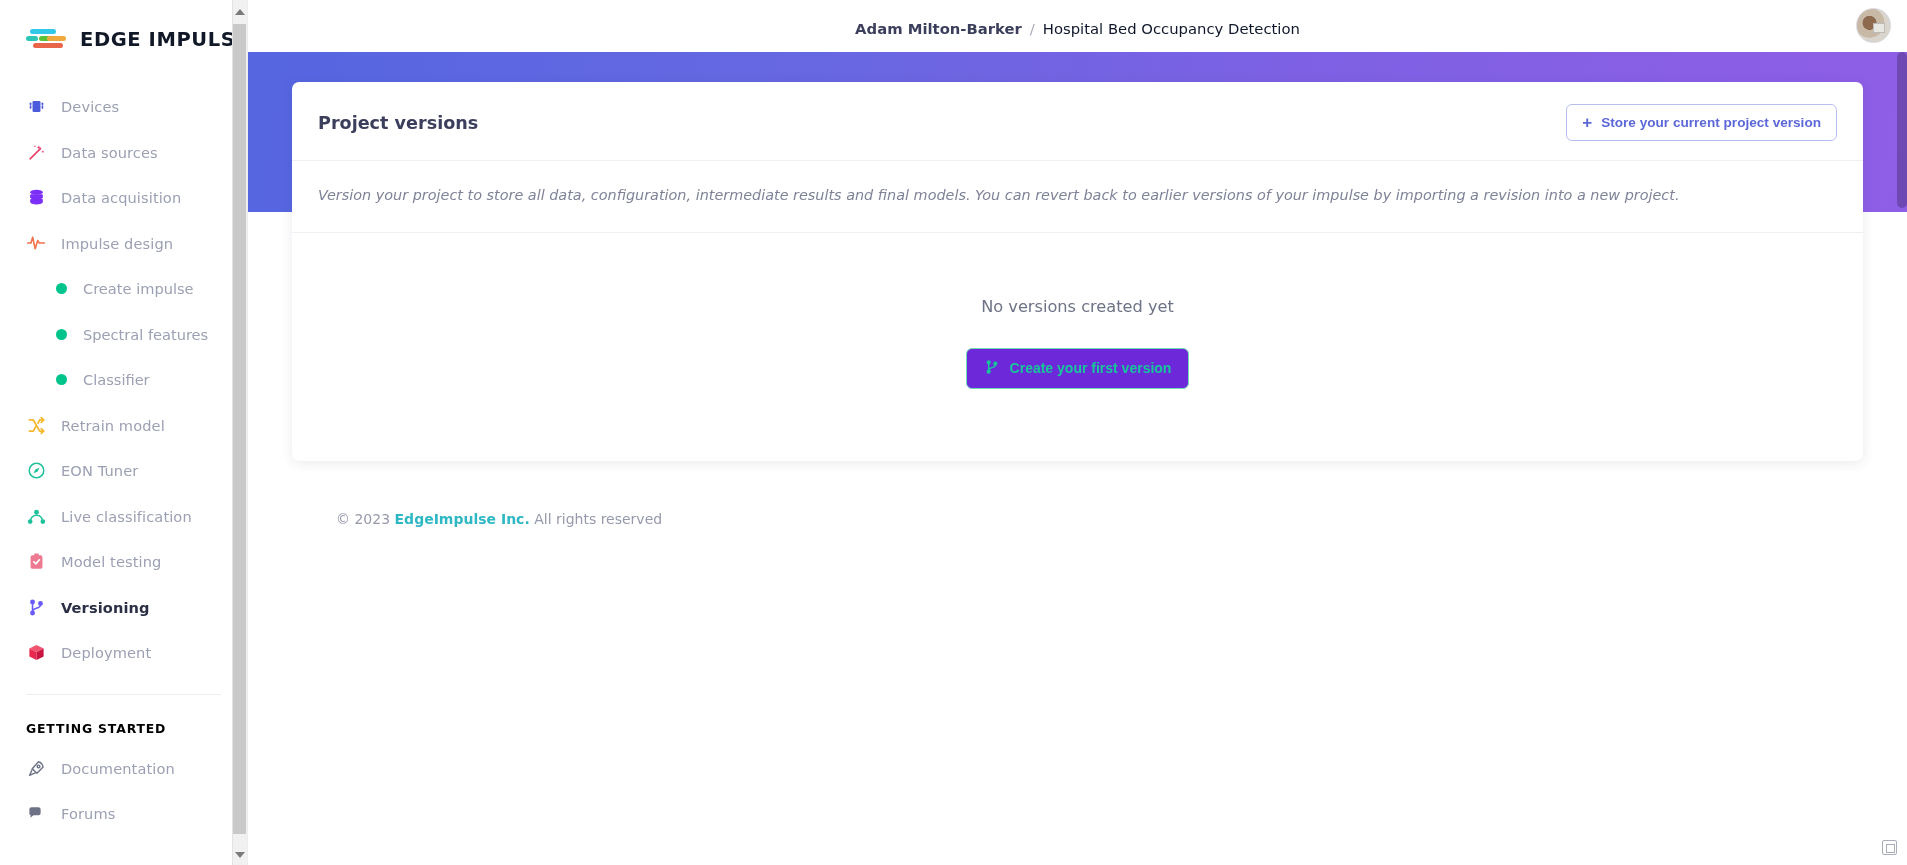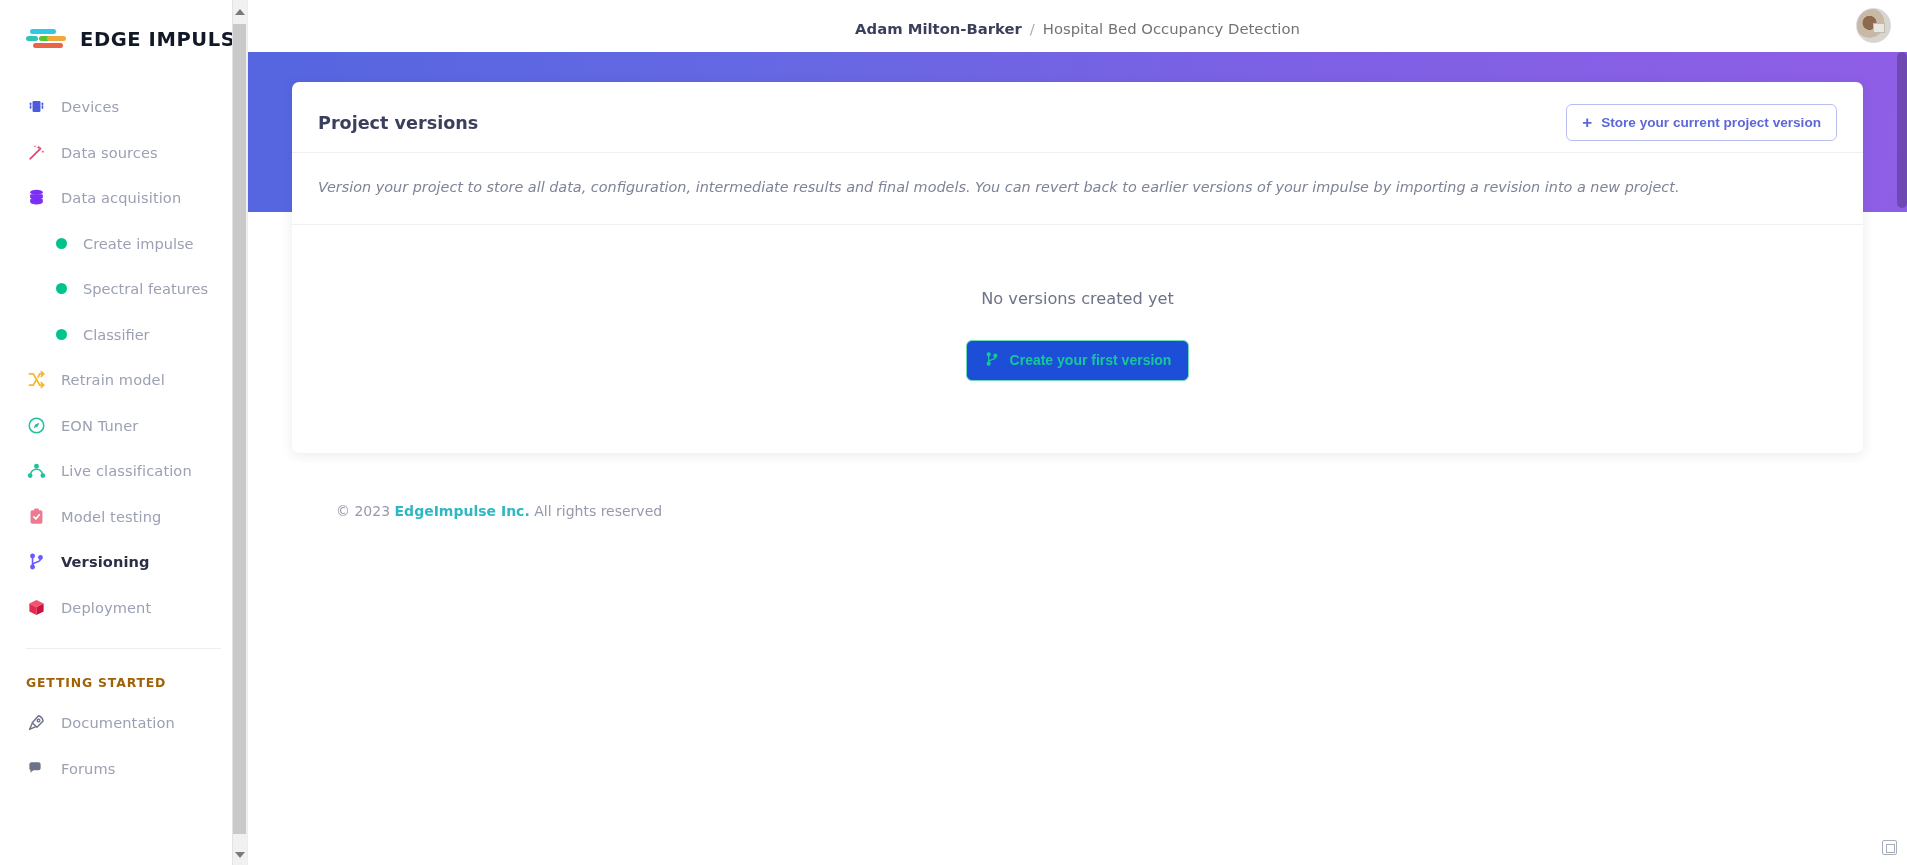--- a/index.html
+++ b/index.html
@@ -54,21 +54,21 @@
   }
   .nav-item.active .lbl { color: #2b2f45; font-weight: bold; }
 
   .nav-sub { display: flex; align-items: center; height: 45.5px; padding-left: 56px; gap: 16px; cursor: pointer;}
   .nav-sub .dot { width: 11px; height: 11px; border-radius: 50%; background: #00c48c; flex: 0 0 11px; }
   .nav-sub .lbl { font-size: 14.6px; color: #9ca0b3; white-space: nowrap; }
 
   .nav-divider { height: 1px; background: #ededf2; margin: 18px 26px 0 26px; }
   .nav-section {
     font-size: 12.4px; font-weight: bold; letter-spacing: .85px;
-    color: #a16207; padding: 26px 0 10px 26px;
+    color: #000000; padding: 26px 0 10px 26px;
   }
 
   
   .sb-track {
     position: absolute; right: 0; top: 0; width: 15px; height: 865px;
     background: #f1f1f1; border-left: 1px solid #e3e3e3;
   }
   .sb-thumb {
     position: absolute; right: 1px; top: 24px; width: 13px; height: 810px;
     background: #c9c9c9; border-radius: 0;
@@ -85,21 +85,21 @@
     flex: 1 1 auto; height: 865px; position: relative;
     background: #ffffff; overflow: hidden;
   }
   .topbar {
     height: 56px; display: flex; align-items: center; justify-content: center;
     position: relative; background: #fff;
   }
   .breadcrumb { font-size: 14.8px; display: flex; align-items: center; gap: 8px; }
   .bc-user { font-weight: bold; color: #3b3f5c; }
   .bc-sep { color: #aaadbd; }
-  .bc-proj { color: #737373; }
+  .bc-proj { color: #0f172a; }
   .avatar {
     position: absolute; right: 16px; top: 8px;
     width: 35px; height: 35px; border-radius: 50%;
     background: radial-gradient(circle at 38% 42%, #8d6a4e 0 24%, #c8b9a6 26% 52%, #d9d5cd 54% 100%);
     border: 1px solid #d8d8de; overflow: hidden; cursor: pointer;
   }
   .avatar::after {
     content: ""; position: absolute; right: 5px; bottom: 9px;
     width: 10px; height: 8px; background: #e9e7e2; border: 1px solid #bdbcb8;
   }
@@ -112,21 +112,21 @@
   .content { position: relative; z-index: 2; padding: 26px 44px 0 44px; }
 
   .card {
     background: #ffffff;
     border-radius: 7px;
     box-shadow: 0 2px 12px rgba(40,45,90,.10);
     overflow: hidden;
   }
   .card-head {
     display: flex; align-items: center; justify-content: space-between;
-    padding: 22px 26px 11px 26px;
+    padding: 22px 26px 19px 26px;
     border-bottom: 1px solid #f0f0f4;
   }
   .card-title { font-size: 17.6px; font-weight: bold; color: #3b3f5c; }
 
   .btn-outline-purple {
     display: inline-flex; align-items: center; gap: 9px;
     border: 1px solid #b9bdf0; border-radius: 6px;
     background: #fff; color: #5d68d8;
     font-size: 13.6px; font-weight: bold;
     padding: 9px 15px; cursor: pointer; white-space: nowrap;
@@ -140,21 +140,21 @@
     font-style: italic;
   }
 
   .empty {
     padding: 64px 0 72px 0; text-align: center;
   }
   .empty-text { font-size: 16.2px; color: #6e7286; margin-bottom: 32px; }
   .btn-outline-green {
     display: inline-flex; align-items: center; gap: 10px;
     border: 1px solid #6fdcb4; border-radius: 6px;
-    background: #1d4ed8; color: #16c79a;
+    background: #6d28d9; color: #16c79a;
     font-size: 14px; font-weight: bold;
     padding: 10px 17px; cursor: pointer; white-space: nowrap;
   }
 
   .footer {
     padding: 50px 0 0 44px;
     font-size: 14px; color: #9699ab;
   }
   .footer .brand { color: #2eb8c4; font-weight: bold; }
 
@@ -226,20 +226,28 @@
               <ellipse cx="12" cy="5.4" rx="8" ry="3.1"></ellipse>
               <rect x="4" y="8" width="16" height="3.4" rx="1"></rect>
               <ellipse cx="12" cy="11.6" rx="8" ry="3.1"></ellipse>
               <rect x="4" y="14" width="16" height="3.4" rx="1"></rect>
               <ellipse cx="12" cy="17.8" rx="8" ry="3.1"></ellipse>
             </svg>
           </span>
           <span class="lbl">Data acquisition</span>
         </div>
 
+        <div class="nav-item">
+          <span class="ico">
+            <svg width="20" height="20" viewBox="0 0 24 24" fill="none" stroke="#f2714b" stroke-width="1.9" stroke-linecap="round" stroke-linejoin="round">
+              <polyline points="2,12 6,12 8,5 11,19 14,9 16,12 22,12"></polyline>
+            </svg>
+          </span>
+          <span class="lbl">Impulse design</span>
+        </div>
 
         <div class="nav-sub">
           <span class="dot"></span>
           <span class="lbl">Create impulse</span>
         </div>
         <div class="nav-sub">
           <span class="dot"></span>
           <span class="lbl">Spectral features</span>
         </div>
         <div class="nav-sub">

